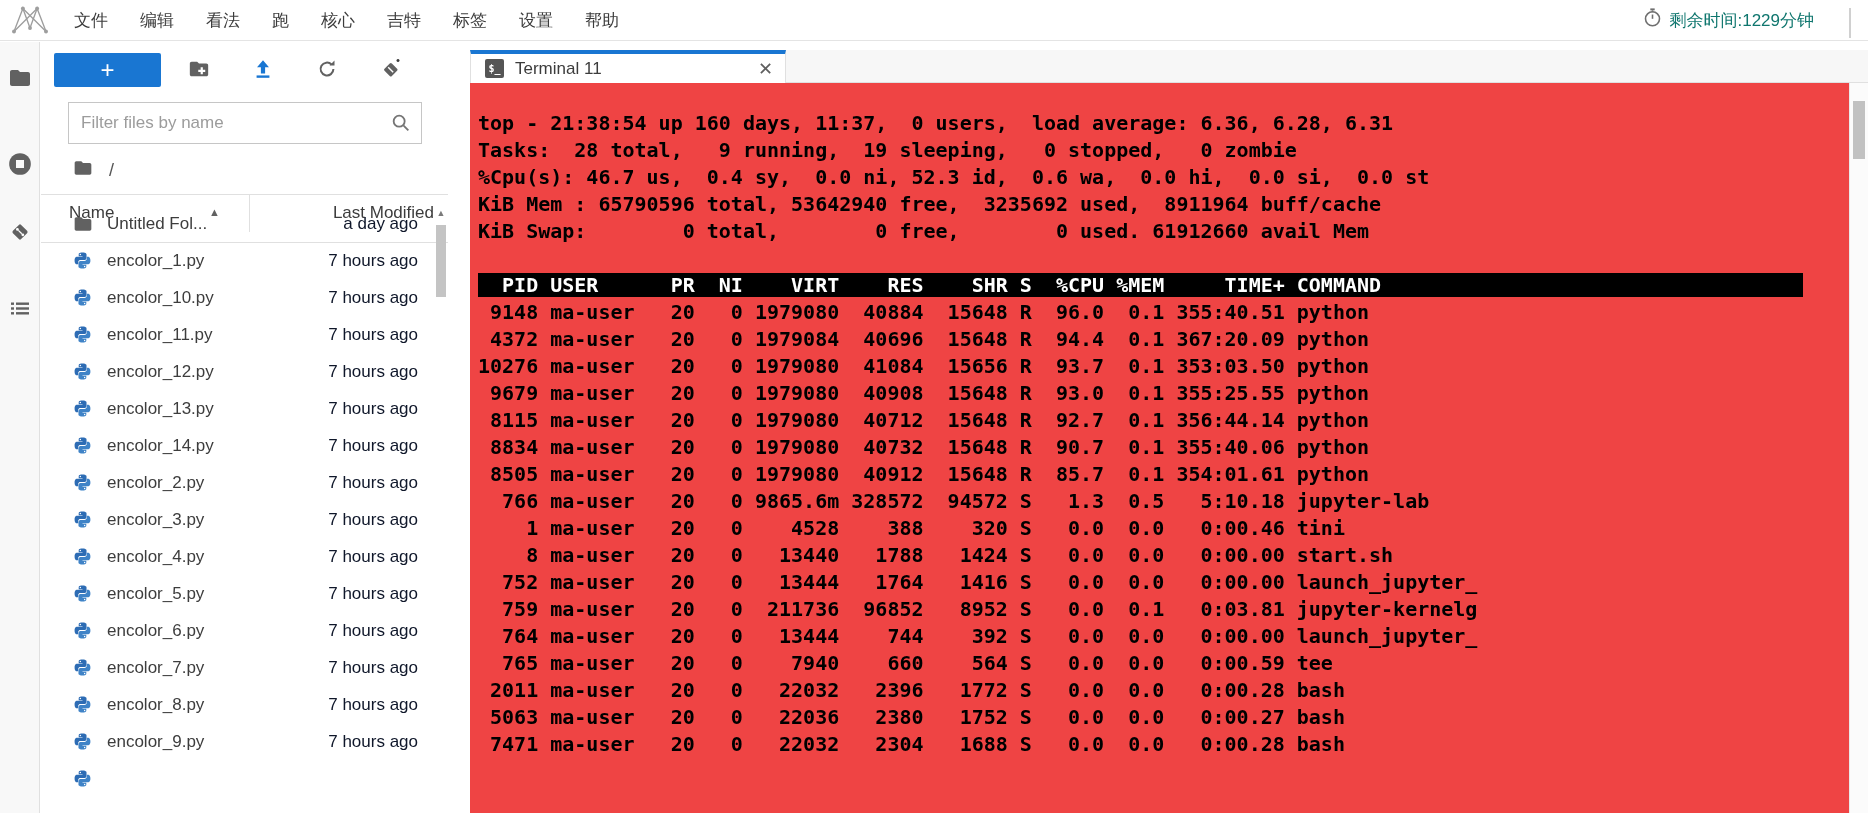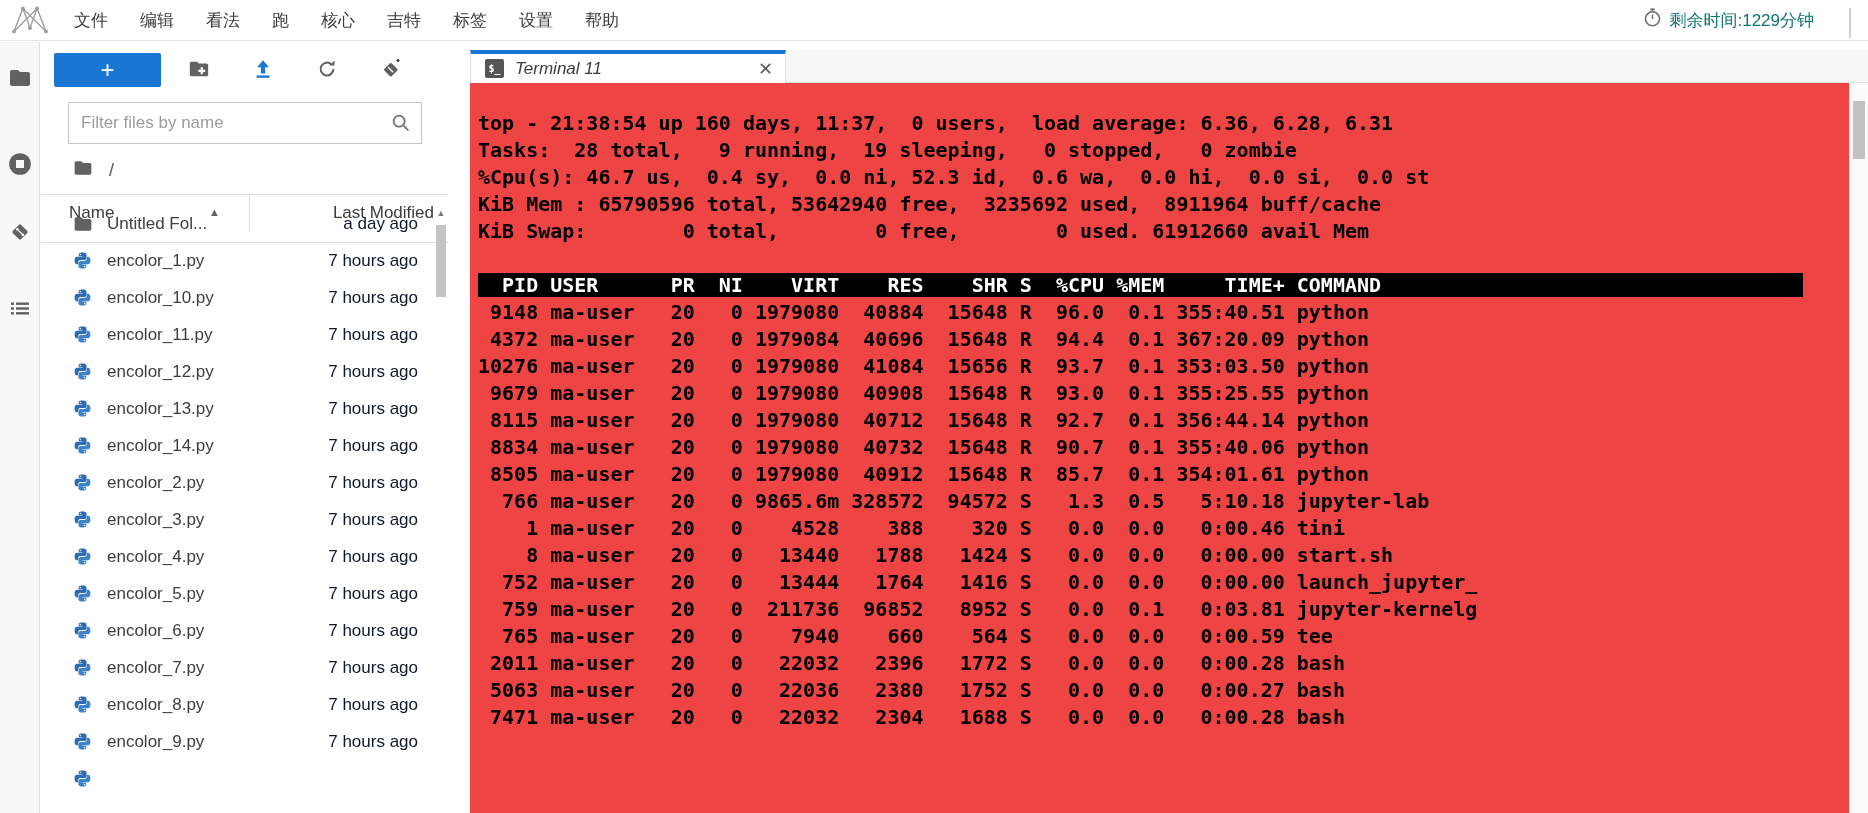--- a/index.html
+++ b/index.html
@@ -58,21 +58,21 @@
   
   .main { position:absolute; left:470px; top:42px; right:0; bottom:0; }
   .tabbar { position:absolute; left:0; right:0; top:8px; height:33px; background:#f7f7f7;
             border-bottom:1px solid #e0e0e0; }
   .tab { position:absolute; left:0; top:0; width:316px; height:33px; background:#fff;
          border-top:4px solid #1976d2; border-left:1px solid #e0e0e0; border-right:1px solid #e0e0e0;
          display:flex; align-items:center; padding:0 12px 0 14px; cursor:pointer; }
   .tab-term-icon { width:19px; height:19px; background:#555; border-radius:2px; color:#fff;
                    font-family:"DejaVu Sans Mono", monospace; font-size:10px; font-weight:bold;
                    display:flex; align-items:center; justify-content:center; flex:none; }
-  .tab-label { font-size:17px; color:#3c3c3c; margin-left:11px; flex:1;font-style:italic; }
+  .tab-label { font-size:17px; color:#3c3c3c; margin-left:11px; flex:1; }
   .tab-close { background:none; border:none; font-size:18px; color:#5f5f5f; cursor:pointer; line-height:1; }
 
   .terminal { position:absolute; left:0; right:19px; top:41px; bottom:0; background:#ef4444; overflow:hidden; }
   .term-pre { padding:27px 0 0 8px; font-family:"DejaVu Sans Mono", monospace;
               font-size:20px; font-weight:bold; line-height:27px; color:#000; }
   .term-line { height:27px; white-space:pre; }
   .term-line .hdr { background:#000; color:#fff; }
 
   .main-scroll { position:absolute; right:0; top:41px; bottom:0; width:19px; background:#fbfbfb;
                  border-left:1px solid #e8e8e8; }
@@ -417,20 +417,21 @@
         <div class="term-line"><span>10276 ma-user   20   0 1979080  41084  15656 R  93.7  0.1 353:03.50 python</span></div>
         <div class="term-line"><span> 9679 ma-user   20   0 1979080  40908  15648 R  93.0  0.1 355:25.55 python</span></div>
         <div class="term-line"><span> 8115 ma-user   20   0 1979080  40712  15648 R  92.7  0.1 356:44.14 python</span></div>
         <div class="term-line"><span> 8834 ma-user   20   0 1979080  40732  15648 R  90.7  0.1 355:40.06 python</span></div>
         <div class="term-line"><span> 8505 ma-user   20   0 1979080  40912  15648 R  85.7  0.1 354:01.61 python</span></div>
         <div class="term-line"><span>  766 ma-user   20   0 9865.6m 328572  94572 S   1.3  0.5   5:10.18 jupyter-lab</span></div>
         <div class="term-line"><span>    1 ma-user   20   0    4528    388    320 S   0.0  0.0   0:00.46 tini</span></div>
         <div class="term-line"><span>    8 ma-user   20   0   13440   1788   1424 S   0.0  0.0   0:00.00 start.sh</span></div>
         <div class="term-line"><span>  752 ma-user   20   0   13444   1764   1416 S   0.0  0.0   0:00.00 launch_jupyter_</span></div>
         <div class="term-line"><span>  759 ma-user   20   0  211736  96852   8952 S   0.0  0.1   0:03.81 jupyter-kernelg</span></div>
+        <div class="term-line"><span>  764 ma-user   20   0   13444    744    392 S   0.0  0.0   0:00.00 launch_jupyter_</span></div>
         <div class="term-line"><span>  765 ma-user   20   0    7940    660    564 S   0.0  0.0   0:00.59 tee</span></div>
         <div class="term-line"><span> 2011 ma-user   20   0   22032   2396   1772 S   0.0  0.0   0:00.28 bash</span></div>
         <div class="term-line"><span> 5063 ma-user   20   0   22036   2380   1752 S   0.0  0.0   0:00.27 bash</span></div>
         <div class="term-line"><span> 7471 ma-user   20   0   22032   2304   1688 S   0.0  0.0   0:00.28 bash</span></div>
       </div>
   </div>
 
   <div class="main-scroll">
     <div class="thumb"></div>
   </div>

